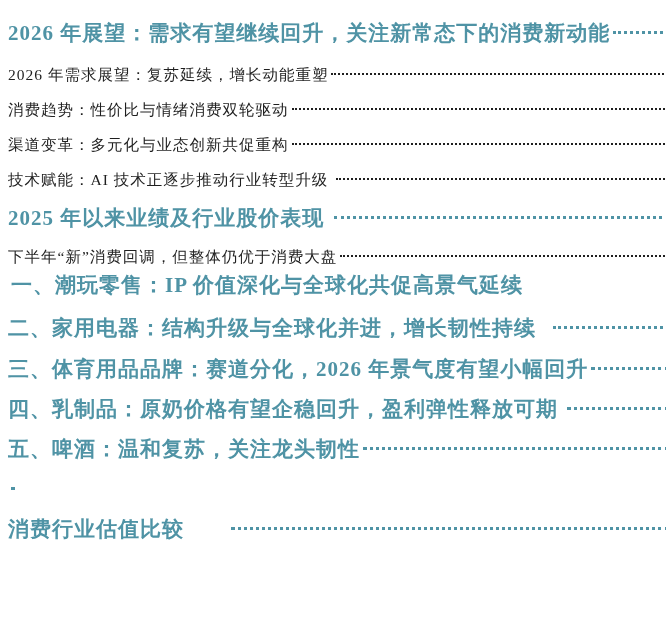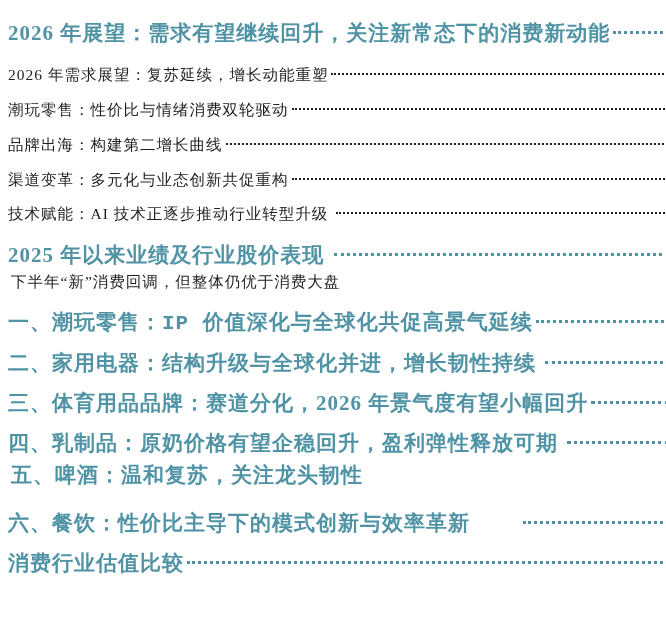--- a/index.html
+++ b/index.html
@@ -58,25 +58,21 @@
   <div id="toc">
       <div class="row h1">
         <span class="txt">2026 年展望：需求有望继续回升，关注新常态下的消费新动能</span>
         <span class="leader"></span>
       </div>
       <div class="row sub">
         <span class="txt">2026 年需求展望：复苏延续，增长动能重塑</span>
         <span class="leader"></span>
       </div>
       <div class="row sub">
-        <span class="txt">潮玩零售：性价比与情绪消费双轮驱动</span>
-        <span class="leader"></span>
-      </div>
-      <div class="row sub">
-        <span class="txt">品牌出海：构建第二增长曲线</span>
+        <span class="txt">消费趋势：性价比与情绪消费双轮驱动</span>
         <span class="leader"></span>
       </div>
       <div class="row sub">
         <span class="txt">渠道变革：多元化与业态创新共促重构</span>
         <span class="leader"></span>
       </div>
       <div class="row sub">
         <span class="txt">技术赋能：AI 技术正逐步推动行业转型升级 </span>
         <span class="leader"></span>
       </div>
@@ -102,21 +98,20 @@
       </div>
       <div class="row h1">
         <span class="txt">四、乳制品：原奶价格有望企稳回升，盈利弹性释放可期 </span>
         <span class="leader"></span>
       </div>
       <div class="row h1">
         <span class="txt">五、啤酒：温和复苏，关注龙头韧性</span>
         <span class="leader"></span>
       </div>
       <div class="row h1">
-        <span class="txt">六、餐饮：性价比主导下的模式创新与效率革新 </span>
         <span class="leader"></span>
       </div>
       <div class="row h1">
         <span class="txt">消费行业估值比较</span>
         <span class="leader"></span>
       </div>
     </div>
 </div>
 
 </body></html>

